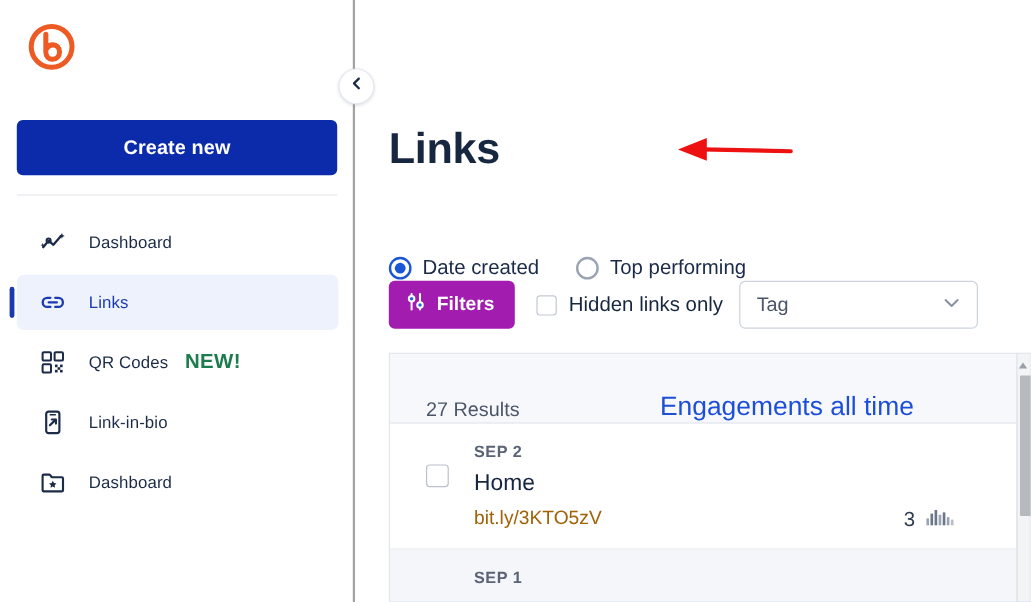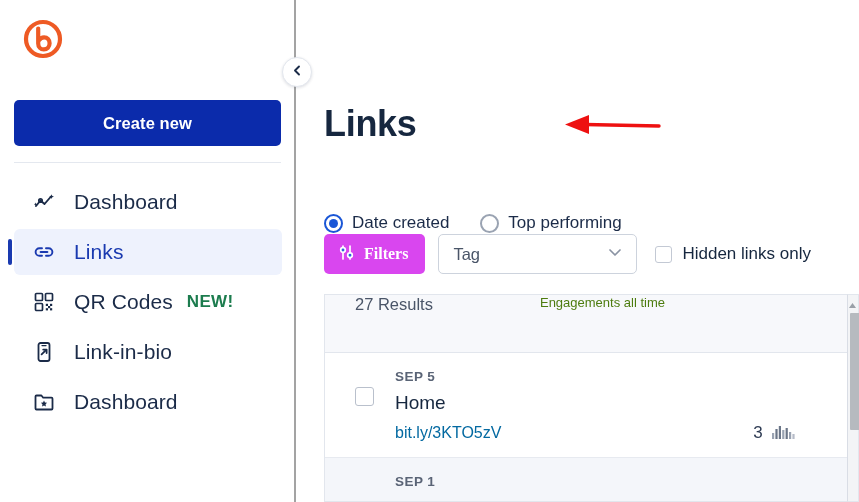--- a/index.html
+++ b/index.html
@@ -52,21 +52,21 @@
     position: relative;
     color: #1b2b48;
   }
   .nav-item .nav-icon {
     width: 24px; height: 24px;
     display: flex; align-items: center; justify-content: center;
     flex: 0 0 24px;
   }
   .nav-label {
     margin-left: 18px;
-    font-size: 21px;
+    font-size: 14px;
     letter-spacing: .1px;
     white-space: nowrap;
   }
   .nav-item.active {
     background: #eef2fd;
     color: #1a3ab0;
   }
   .nav-item.active .nav-label { color: #1a3ab0; font-weight: normal; }
   .nav-item.active::before {
     content: "";
@@ -135,24 +135,24 @@
   }
   .radio-label { margin-left: 9px; font-size: 17px; color: #1b2b48; white-space: nowrap; }
 
   #filter-row {
     position: absolute;
     left: 28px; top: 234px;
     display: flex; align-items: center;
   }
   #filters-button {
     height: 40px; padding: 0 17px 0 14px;
-    background: #d946ef;
+    background: #a21caf;
     border: none; border-radius: 5px;
     color: #fff; font-size: 16px; font-weight: bold;
-    font-family: Liberation Serif, serif;
+    font-family: Liberation Sans, sans-serif;
     display: flex; align-items: center; cursor: pointer;
   }
   #filters-button .filters-label { margin-left: 9px; }
   #tag-select {
     margin-left: 13px;
     width: 199px; height: 40px;
     background: #fff;
     border: 1px solid #cdd3dd;
     border-radius: 5px;
     display: flex; align-items: center; justify-content: space-between;
@@ -184,27 +184,28 @@
     border: 1px solid #e2e6ed;
     border-right: none;
     background: #fff;
     position: relative;
     overflow: hidden;
   }
   #table-header {
     height: 58px;
     background: #f7f8fb;
     border-bottom: 1px solid #e2e6ed;
-    display: flex; align-items: flex-start;
+    display: flex; align-items: flex-end;
     padding-left: 30px;
+    gap: 39px;
   }
   #results-count { font-size: 16.5px; color: #4a5568; }
   #engagements-label {
-    font-size: 13px; color: #4d7c0f;
-    margin-left: 107px;
+    font-size: 22px; color: #1d4ed8;
+    margin-left: 78px;
   }
   .link-row {
     padding: 16px 0 14px 0;
     border-bottom: 1px solid #e7eaf0;
     position: relative;
   }
   .link-row.hovered { background: #f4f6fa; }
   .row-top { display: flex; align-items: flex-start; padding-left: 30px; }
   .row-cb {
     width: 19px; height: 19px;
@@ -221,21 +222,21 @@
   .row-title {
     font-size: 19px; color: #16273f;
     margin-top: 8px;
   }
   .row-bottom {
     display: flex; align-items: center;
     padding-left: 70px;
     margin-top: 9px;
   }
   .row-short-url {
-    font-size: 16px; color: #0369a1;
+    font-size: 16px; color: #a16207;
     text-decoration: none; cursor: pointer;
   }
   .row-engagements {
     margin-left: auto; margin-right: 52px;
     display: flex; align-items: center;
   }
   .eng-count { font-size: 17px; color: #2f3c54; }
   .eng-spark { margin-left: 8px; }
 
   
@@ -386,48 +387,48 @@
           <svg width="17" height="17" viewBox="0 0 17 17">
             <line x1="5" y1="2" x2="5" y2="15" stroke="#fff" stroke-width="1.7" stroke-linecap="round"></line>
             <line x1="12" y1="2" x2="12" y2="15" stroke="#fff" stroke-width="1.7" stroke-linecap="round"></line>
             <circle cx="5" cy="6" r="2.3" fill="#2c62e0" stroke="#fff" stroke-width="1.7"></circle>
             <circle cx="12" cy="11.2" r="2.3" fill="#2c62e0" stroke="#fff" stroke-width="1.7"></circle>
           </svg>
         </span>
         <span class="filters-label">Filters</span>
       </button>
 
+      <div id="hidden-links-check">
+        <span class="cbox"></span>
+        <span class="cb-label">Hidden links only</span>
+      </div>
+
       <div id="tag-select">
         <span class="tag-value">Tag</span>
         <span>
           <svg width="18" height="18" viewBox="0 0 18 18">
             <polyline points="4,7 9,12 14,7" fill="none" stroke="#8a93a3" stroke-width="1.7" stroke-linecap="round" stroke-linejoin="round"></polyline>
           </svg>
         </span>
       </div>
-
-      <div id="hidden-links-check">
-        <span class="cbox"></span>
-        <span class="cb-label">Hidden links only</span>
-      </div>
     </div>
 
     <div id="table-wrap">
       <div id="table-card">
 
         <div id="table-header">
           <span id="results-count">27 Results</span>
           <span id="engagements-label">Engagements all time</span>
         </div>
 
         <div class="link-row">
           <div class="row-top">
             <span class="row-cb"></span>
             <div class="row-texts">
-              <div class="row-date">SEP 5</div>
+              <div class="row-date">SEP 2</div>
               <div class="row-title">Home</div>
             </div>
           </div>
           <div class="row-bottom">
             <a class="row-short-url">bit.ly/3KTO5zV</a>
             <span class="row-engagements">
               <span class="eng-count">3</span>
               <span class="eng-spark">
                 <svg width="24" height="15" viewBox="0 0 24 15">
                   <rect x="1" y="9" width="2.2" height="6" fill="#9aa3b2"></rect>

